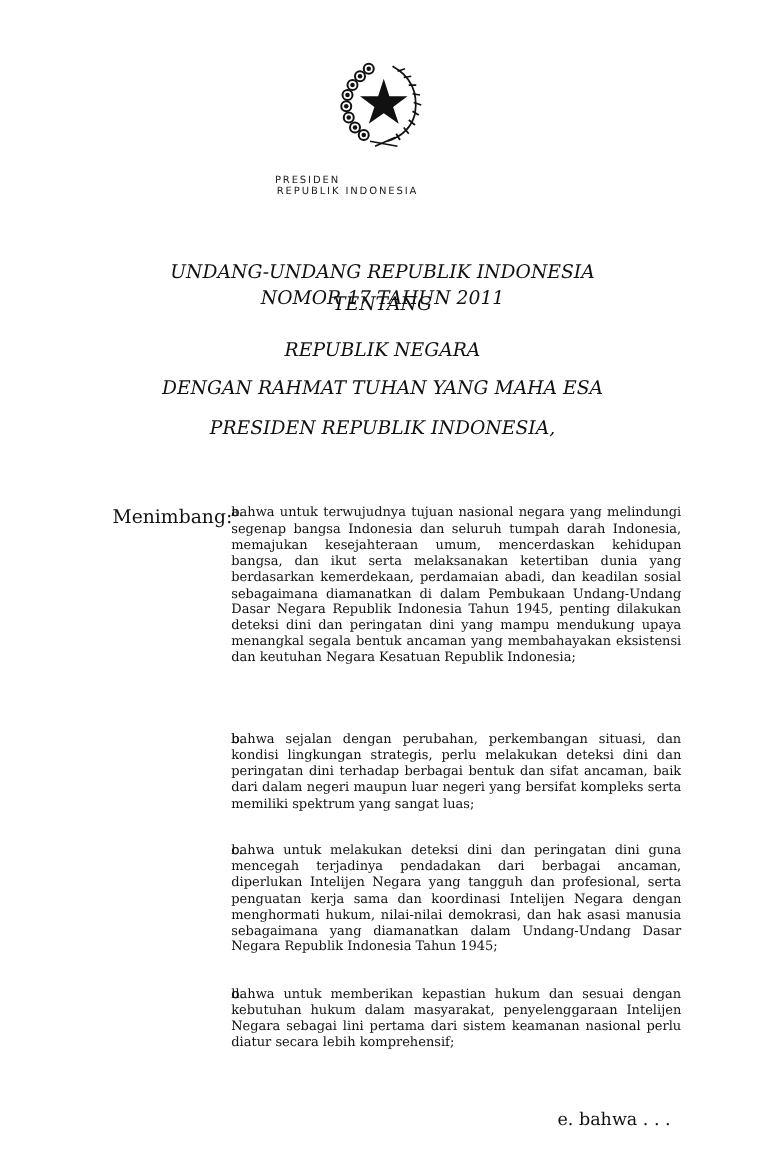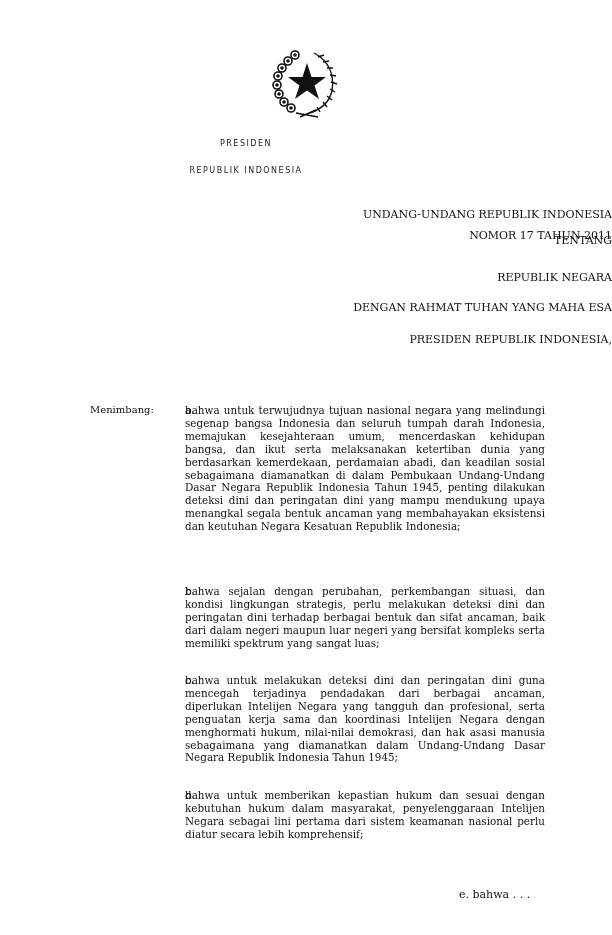--- a/index.html
+++ b/index.html
@@ -2,27 +2,27 @@
 <html><head>
 <meta charset="utf-8">
 <style>
   html, body { margin: 0; padding: 0; background: #ffffff; }
   body { width: 612px; height: 935px; position: relative; overflow: hidden;
          font-family: "DejaVu Serif", "Liberation Serif", serif; color: #111; }
   .emblem { position: absolute; left: 270px; top: 47px; width: 72px; height: 72px; }
   .emblem-caption { position: absolute; left: 0; width: 492px; text-align: center;
          font-family: "DejaVu Sans", "Liberation Sans", sans-serif; font-size: 8px; letter-spacing: 1.5px; color: #222; }
   .cap1 { top: 139px; }
-  .cap2 { top: 166px; }
-  .center-line { position: absolute; left: 0; width: 612px; text-align: right; font-size: 11px; }
-  .menimbang-label { position: absolute; left: 90px; top: 404px; font-size: 10px; }
+  .cap2 { top: 148px; padding-left: 32px; }
+  .center-line { position: absolute; left: 0; width: 612px; text-align: center; font-size: 15px; font-style: italic; }
+  .menimbang-label { position: absolute; left: 90px; top: 404px; font-size: 15px; }
   .item { position: absolute; left: 185px; width: 360px; font-size: 10.4px; line-height: 12.9px; }
   .item .marker { position: absolute; left: 0; top: 0; }
   .item .text { margin-left: 0; text-align: justify; }
-  .footer-next { position: absolute; left: 459px; top: 888px; font-size: 11px; }
+  .footer-next { position: absolute; left: 446px; top: 888px; font-size: 14px; }
 </style>
 </head>
 <body>
 
 <svg class="emblem" viewBox="0 0 72 72">
   <g fill="none" stroke="#111" stroke-width="1.6">
     <circle cx="18" cy="14" r="4"></circle>
       <circle cx="12" cy="21" r="4"></circle>
       <circle cx="8" cy="29" r="4"></circle>
     <circle cx="7" cy="38" r="4"></circle>

